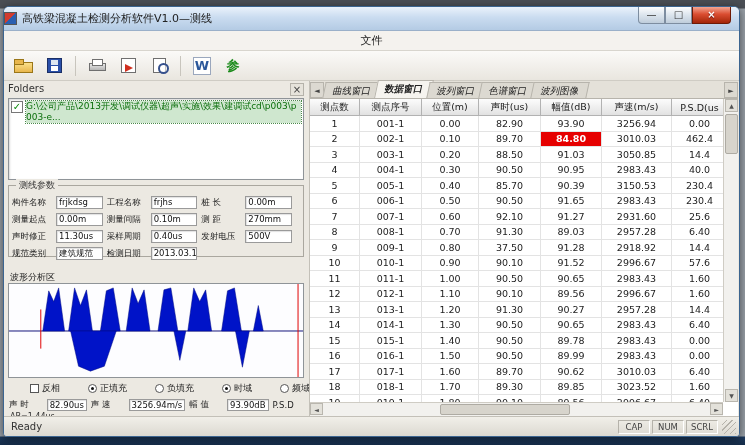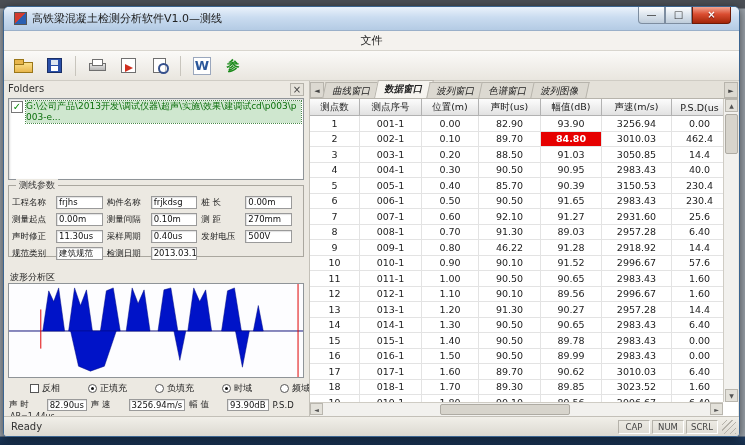--- a/index.html
+++ b/index.html
@@ -7,21 +7,21 @@
     font-family:"DejaVu Sans","Liberation Sans",sans-serif; }
   body { background:linear-gradient(#4b4f55 0px,#4b4f55 8px,#9aa1a8 9px,#9aa1a8 436px,#1d3a5e 437px,#152c49 445px); position:relative; }
 
   
   .window { position:absolute; left:3px; top:6px; width:737px; height:431px;
     background:#ece9e2; border:1px solid #3c6590; border-radius:6px 6px 4px 4px;
     box-shadow:0 2px 10px rgba(0,0,0,.55); }
   .titlebar { position:absolute; top:0; left:0; right:0; height:24px;
     background:linear-gradient(#eaf2fb,#cadcf0 45%,#b4cbe4);
     border-bottom:1px solid #9ab0c9; border-radius:5px 5px 0 0;
-    display:flex; align-items:center; padding-left:10px; }
+    display:flex; align-items:center; padding-left:0; }
   .app-icon { width:13px; height:13px; margin-right:5px; border:1px solid #555;
     background:linear-gradient(135deg,#d23b2f 50%,#2b5fb0 50%); }
   .title { font-size:11px; color:#222; white-space:nowrap; }
   .winbtns { position:absolute; right:8px; top:0; display:flex; }
   .wbtn { width:27px; height:17px; font-size:10px; line-height:15px; text-align:center;
     border:1px solid #7d8da0; border-top:none; color:#333;
     background:linear-gradient(#fefefe,#dfe7ef 45%,#bfcddb); }
   .wbtn.min { border-radius:0 0 0 4px; }
   .wbtn.close { width:39px; color:#fff; font-weight:bold;
     background:linear-gradient(#f4a692,#da4d31 45%,#a32508);
@@ -235,26 +235,26 @@
         <div class="tree-row">
           <span class="cbx">✓</span>
           <span class="tree-text">G:\公司产品\2013开发\调试仪器\超声\实施\效果\建调试cd\p003\p003-e...</span>
         </div>
       </div>
 
       <div class="params">
         <span class="gtitle">测线参数</span>
         <div class="pgrid">
             <div class="pair">
+              <span class="plabel">构件名称</span>
+              <span class="pvalue">frjkdsg</span>
+            </div>
+            <div class="pair">
               <span class="plabel">工程名称</span>
               <span class="pvalue">frjhs</span>
-            </div>
-            <div class="pair">
-              <span class="plabel">构件名称</span>
-              <span class="pvalue">frjkdsg</span>
             </div>
             <div class="pair">
               <span class="plabel">桩  长</span>
               <span class="pvalue">0.00m</span>
             </div>
             <div class="pair">
               <span class="plabel">测量起点</span>
               <span class="pvalue">0.00m</span>
             </div>
             <div class="pair">
@@ -436,21 +436,21 @@
               <div class="td c2">0.70</div>
               <div class="td c3">91.30</div>
               <div class="td c4">89.03</div>
               <div class="td c5">2957.28</div>
               <div class="td c6">6.40</div>
             </div>
             <div class="trow">
               <div class="td c0">9</div>
               <div class="td c1">009-1</div>
               <div class="td c2">0.80</div>
-              <div class="td c3">46.22</div>
+              <div class="td c3">37.50</div>
               <div class="td c4">91.28</div>
               <div class="td c5">2918.92</div>
               <div class="td c6">14.4</div>
             </div>
             <div class="trow">
               <div class="td c0">10</div>
               <div class="td c1">010-1</div>
               <div class="td c2">0.90</div>
               <div class="td c3">90.10</div>
               <div class="td c4">91.52</div>

